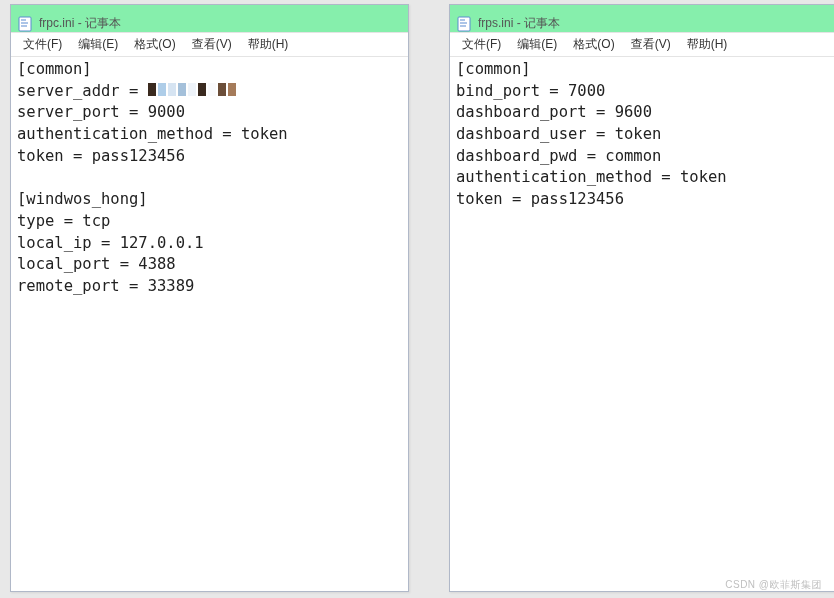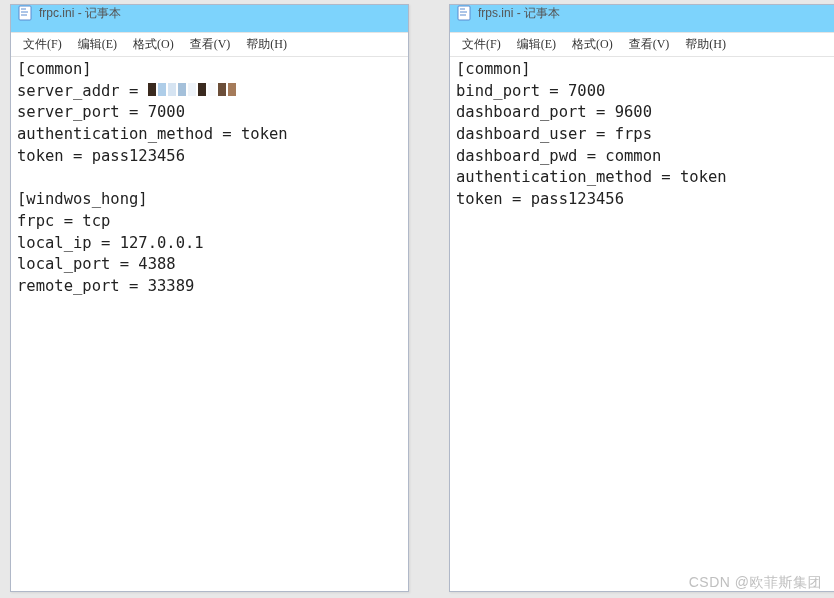--- a/index.html
+++ b/index.html
@@ -27,24 +27,24 @@
     }
     .window-right {
       left: 416px;
       top: 4px;
       width: 416px;
       height: 588px;
       margin-left: 33px;
     }
     .titlebar {
       height: 28px;
-      background: #7dd3fc;
+      background: #86efac;
       border-bottom: 1px solid #e4e4e4;
       display: flex;
-      align-items: flex-start;
+      align-items: flex-end;
       padding: 0 6px;
       gap: 6px;
     }
     .titlebar-icon {
       width: 16px;
       height: 16px;
       display: inline-flex;
       align-items: center;
       justify-content: center;
     }
@@ -53,21 +53,20 @@
       font-size: 12px;
       color: #555;
     }
     .menubar {
       height: 24px;
       background: #fff;
       border-bottom: 1px solid #e4e4e4;
       display: flex;
       align-items: center;
       padding: 0 4px;
-      font-family: Liberation Serif, serif;
     }
     .menu-item {
       font-size: 12px;
       color: #333;
       padding: 2px 8px;
       cursor: default;
     }
     .content {
       flex: 1;
       padding: 2px 6px;
@@ -97,21 +96,21 @@
     .r4 { background: #a4c0da; }
     .r5 { background: #eef3f9; width: 6px;}
     .r6 { background: #3a2a1f; }
     .r7 { background: #f9fafc; width:14px; }
     .r8 { background: #6b4e39; }
     .r9 { background: #a57b5a; }
     .watermark {
       position: absolute;
       right: 12px;
       bottom: 6px;
-      font-size: 14px;
+      font-size: 10px;
       color: rgba(180,180,180,0.85);
       letter-spacing: 0.5px;
       pointer-events: none;
       font-family: "Microsoft YaHei", Arial, sans-serif;
       text-align: right;
     }
   </style>
 </head>
 <body>
 
@@ -129,26 +128,26 @@
   </div>
   <div class="menubar">
     <span class="menu-item">文件(F)</span>
     <span class="menu-item">编辑(E)</span>
     <span class="menu-item">格式(O)</span>
     <span class="menu-item">查看(V)</span>
     <span class="menu-item">帮助(H)</span>
   </div>
   <div class="content"><span>[common]</span>
 <span>server_addr = </span><span class="redacted"><span class="r1"></span><span class="r2"></span><span class="r3"></span><span class="r4"></span><span class="r5"></span><span class="r6"></span><span class="r7"></span><span class="r8"></span><span class="r9"></span></span>
-<span>server_port = 7000</span>
+<span>server_port = 9000</span>
 <span>authentication_method = token</span>
 <span>token = pass123456</span>
 <span></span>
 <span>[windwos_hong]</span>
-<span>frpc = tcp</span>
+<span>type = tcp</span>
 <span>local_ip = 127.0.0.1</span>
 <span>local_port = 4388</span>
 <span>remote_port = 33389</span></div>
 </div>
 
 <div class="window window-right">
   <div class="titlebar">
     <span class="titlebar-icon">
       <svg viewBox="0 0 14 16">
         <rect x="1" y="1" width="12" height="14" rx="1" fill="#fff" stroke="#5a8bd0" stroke-width="1"></rect>
@@ -162,19 +161,19 @@
   <div class="menubar">
     <span class="menu-item">文件(F)</span>
     <span class="menu-item">编辑(E)</span>
     <span class="menu-item">格式(O)</span>
     <span class="menu-item">查看(V)</span>
     <span class="menu-item">帮助(H)</span>
   </div>
   <div class="content"><span>[common]</span>
 <span>bind_port = 7000</span>
 <span>dashboard_port = 9600</span>
-<span>dashboard_user = frps</span>
+<span>dashboard_user = token</span>
 <span>dashboard_pwd = common</span>
 <span>authentication_method = token</span>
 <span>token = pass123456</span></div>
 </div>
 
 <div class="watermark">CSDN @欧菲斯集团</div>
 
 </body></html>

